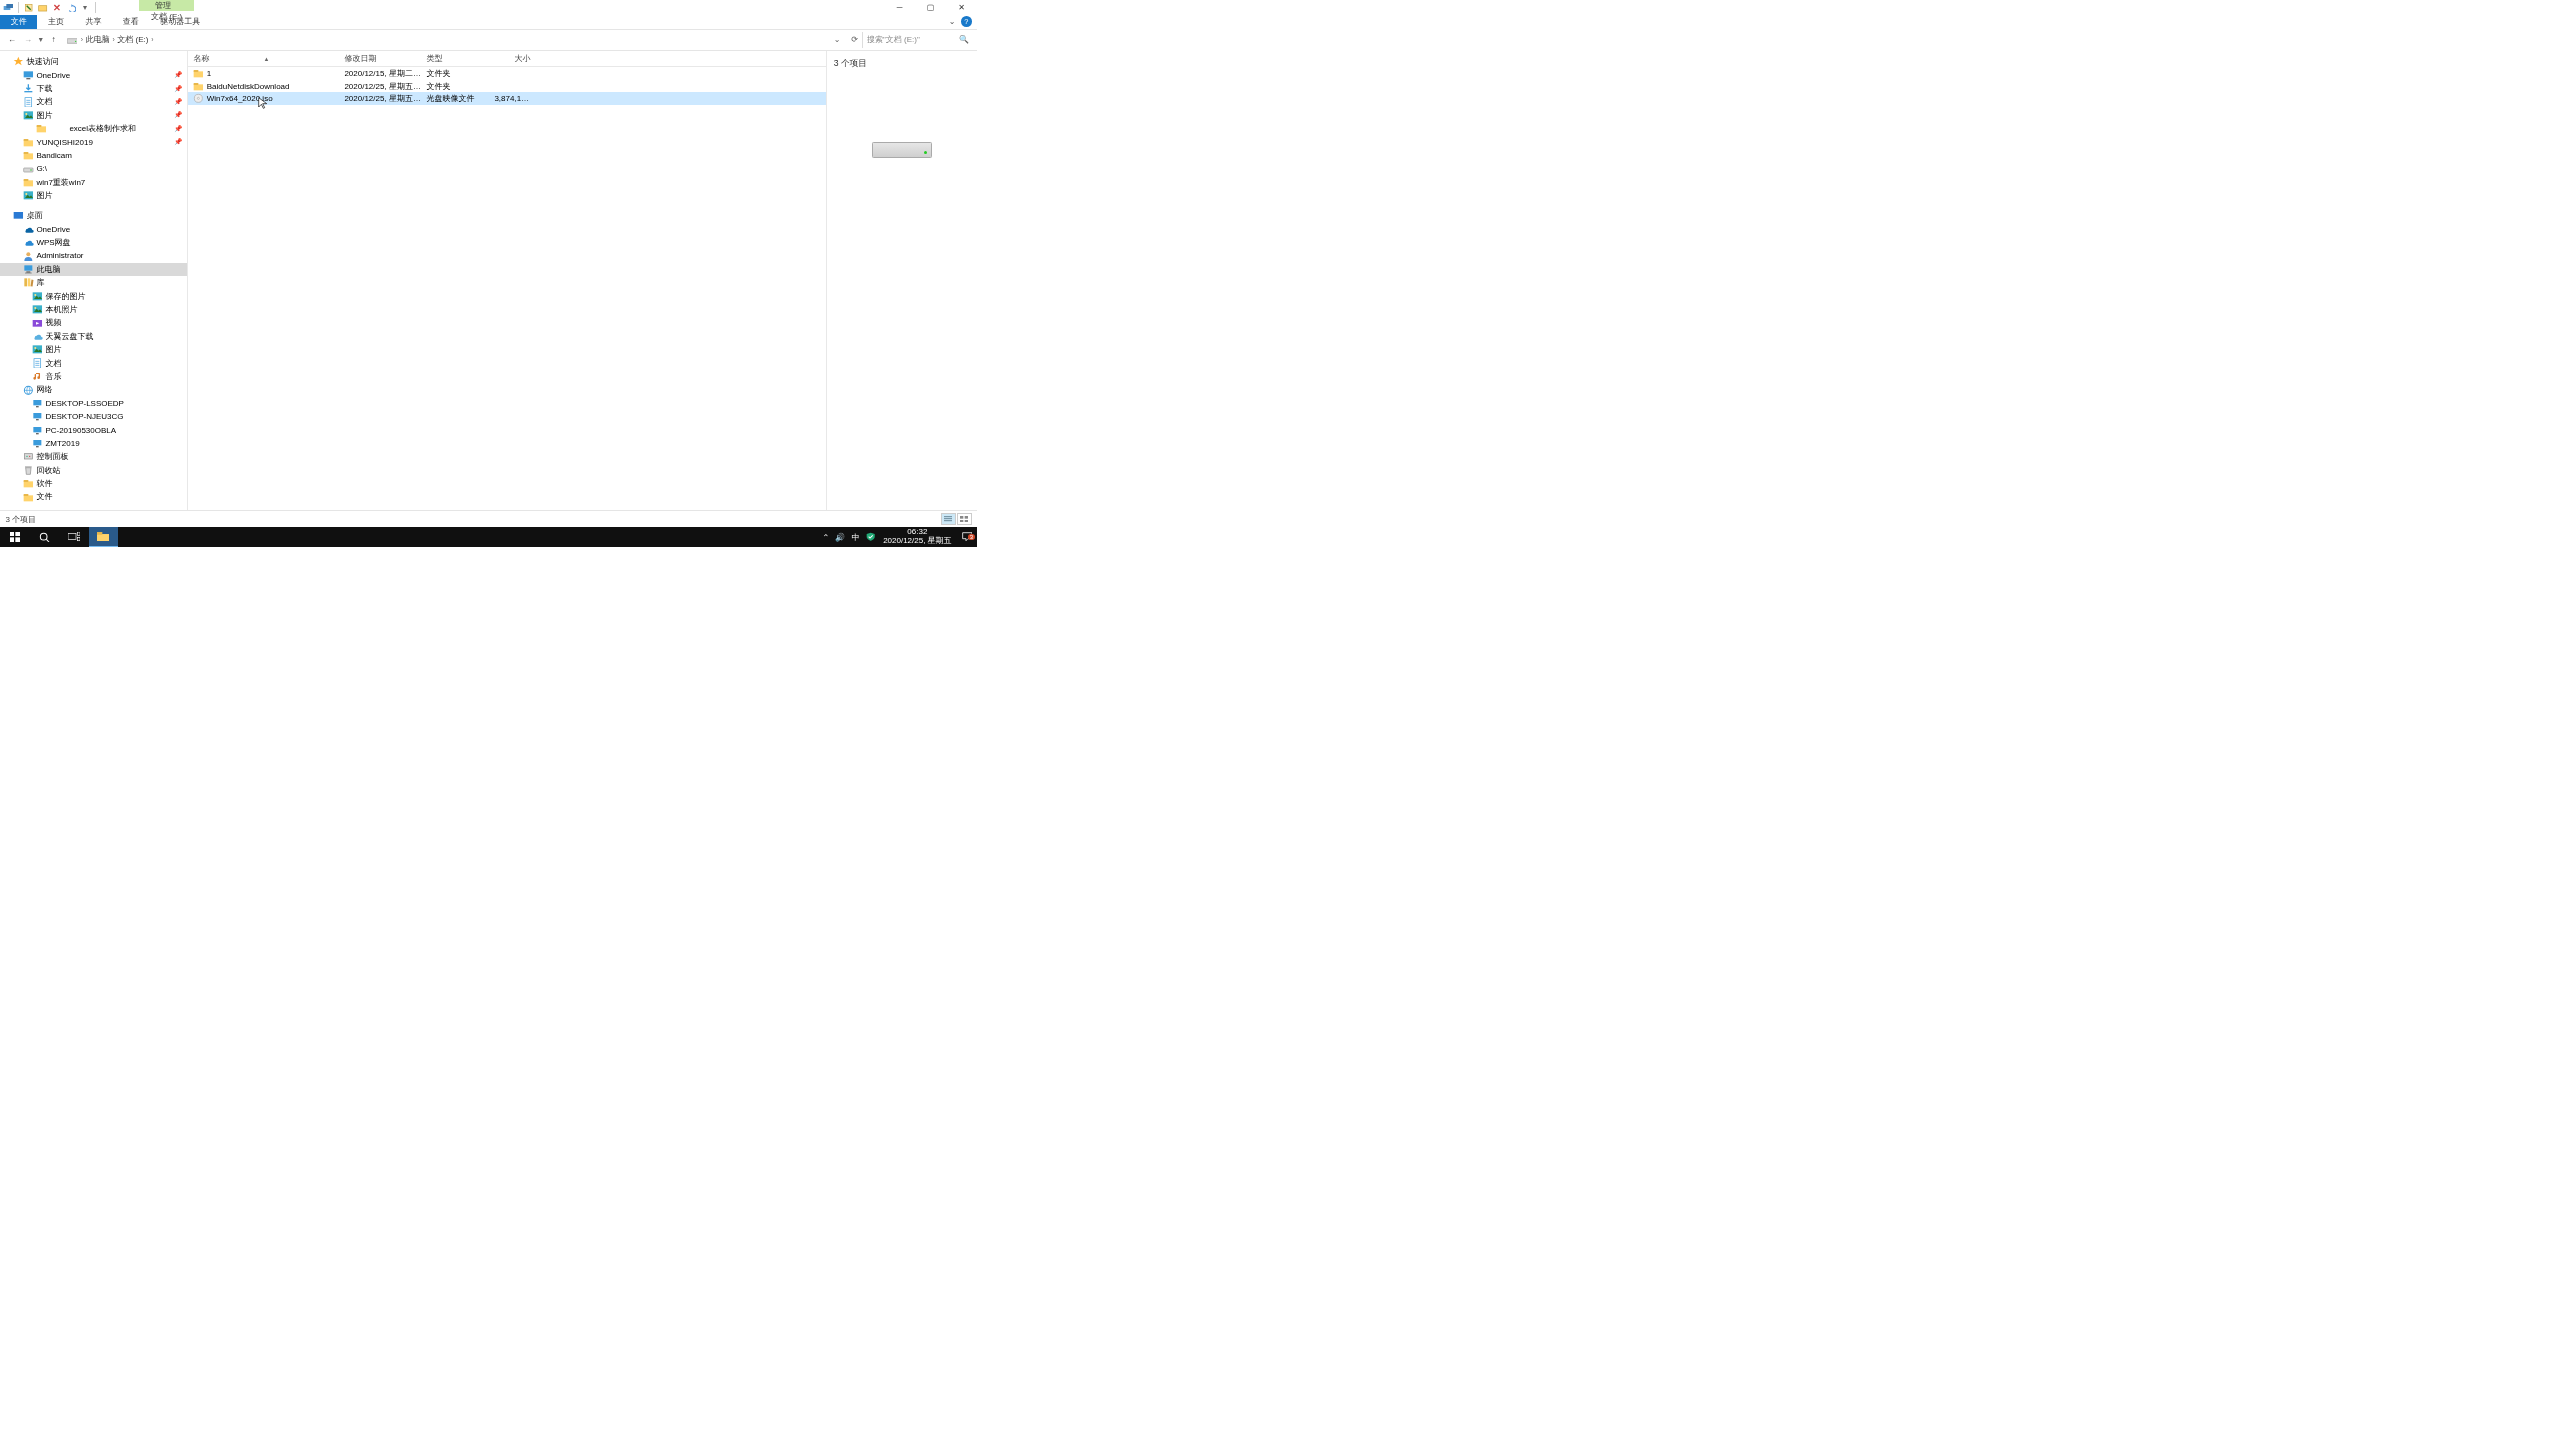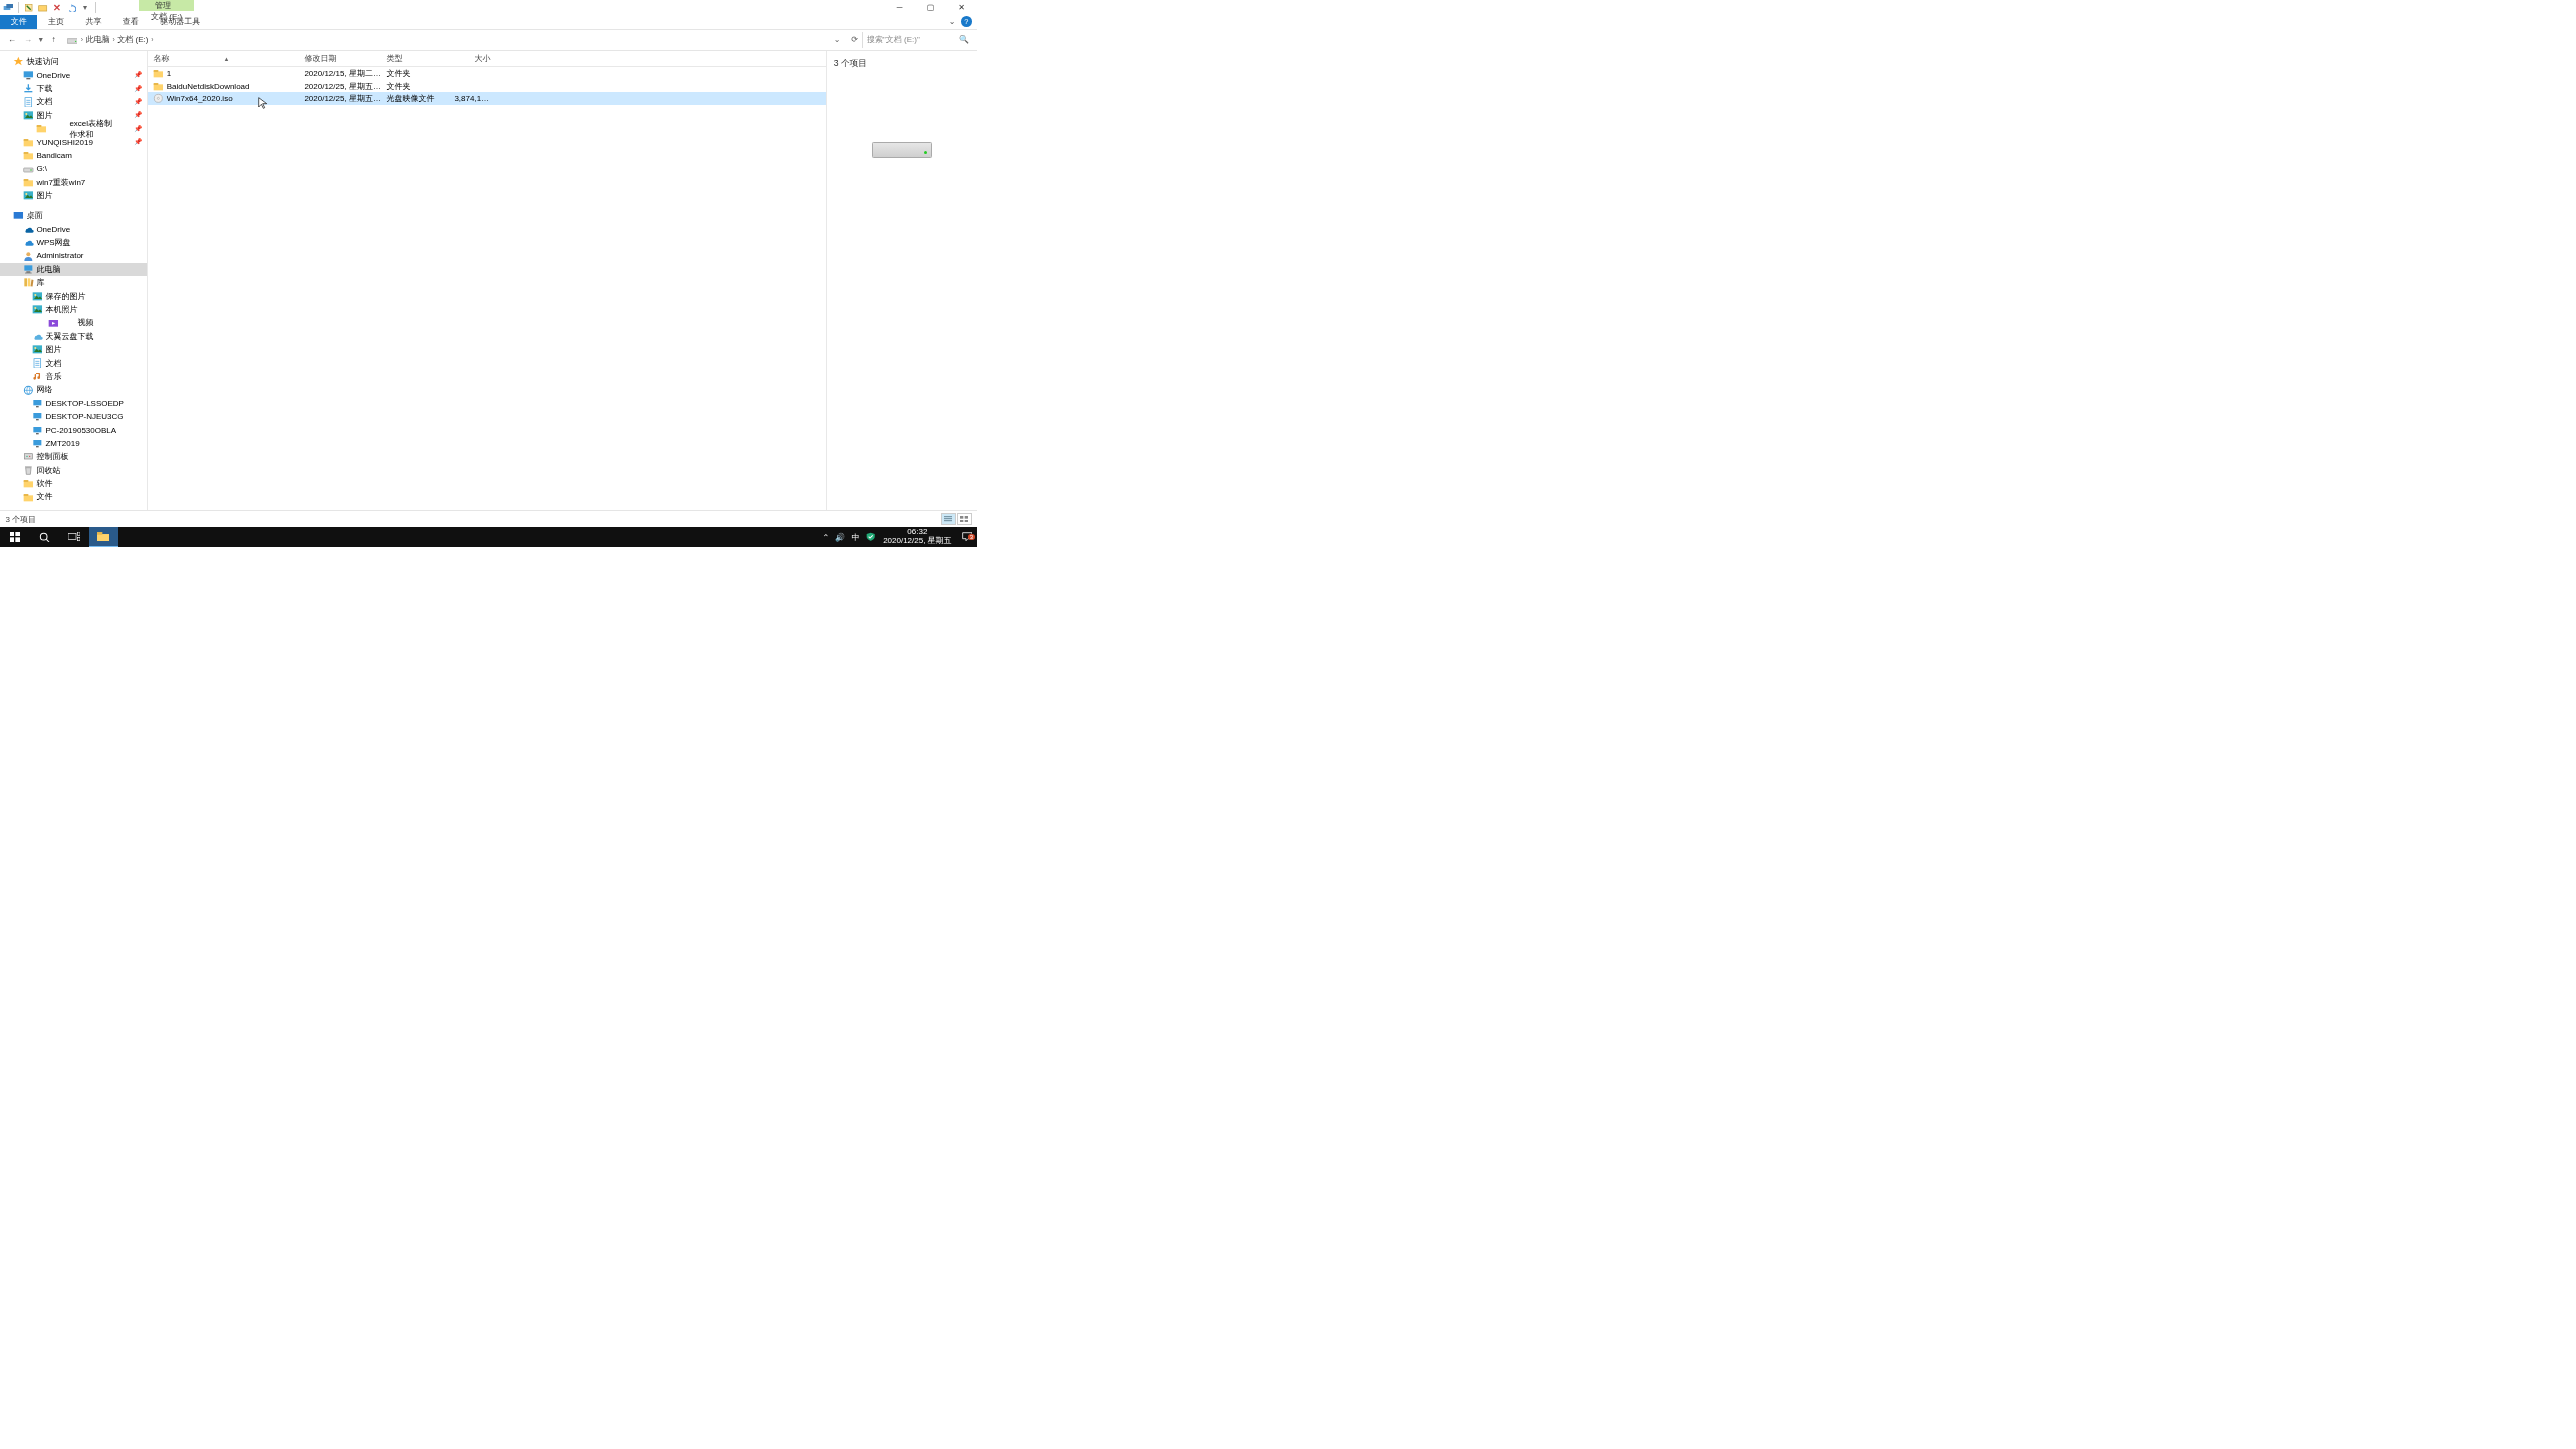--- a/index.html
+++ b/index.html
@@ -27,21 +27,21 @@
 .navbtn.enabled { color: #333; }
 .crumbs { flex: 1; display: flex; align-items: center; height: 16px; margin: 0 2.7px; }
 .crumbs .seg { padding: 0 2px; color: #333; }
 .crumbs .car { color: #666; font-size: 6.7px; padding: 0 0.7px; }
 .crumbs .down { margin-left: auto; color: #666; padding: 0 4px; }
 .refresh { width: 14.8px; display: flex; justify-content: center; color: #555; }
 .searchbox { width: 111px; height: 16px; border-left: 0.7px solid #ddd; display: flex; align-items: center; padding: 0 4px; color: #888; }
 .searchbox .mag { margin-left: auto; color: #555; }
 
 .main { display: flex; height: 480px; }
-.tree { width: 148px; border-right: 0.7px solid #e8e8e8; overflow-y: auto; padding-top: 4px; }
+.tree { width: 188px; border-right: 0.7px solid #e8e8e8; overflow-y: auto; padding-top: 4px; }
 .tree .node { display: flex; align-items: center; height: 13.4px; padding-right: 4px; }
 .tree .node .ic { width: 10.7px; height: 10.7px; margin-right: 2.7px; display: inline-flex; align-items: center; justify-content: center; }
 .tree .node.selected { background: #d9d9d9; }
 .tree .pin { margin-left: auto; color: #7a7a7a; font-size: 6.7px; }
 
 .filearea { flex: 1; display: flex; }
 .listpane { flex: 1; }
 .colhead { display: flex; height: 16px; align-items: center; border-bottom: 0.7px solid #e8e8e8; color: #444; }
 .colhead .col { padding-left: 5.4px; }
 .col-name { width: 151px; display: flex; align-items: center; }
@@ -335,21 +335,21 @@
       <div class="node" style="padding-left: 32px;">
         <span class="ic">
           <svg width="10.7" height="10.7" viewBox="0 0 16 16">
             <rect x="1" y="2" width="14" height="12" fill="#3ab0c9"></rect>
             <circle cx="5" cy="6" r="1.5" fill="#ffe680"></circle>
             <path d="M3 12l4-5 3 3 2-2 3 4z" fill="#2a7a2a"></path>
           </svg>
         </span>
         <span>本机照片</span>
       </div>
-      <div class="node" style="padding-left: 48px; gap: 16px;">
+      <div class="node" style="padding-left: 32px;">
         <span class="ic">
           <svg width="10.7" height="10.7" viewBox="0 0 16 16">
             <rect x="1" y="3" width="14" height="10" fill="#8a4ad9"></rect>
             <path d="M6 6l5 2-5 2z" fill="#fff"></path>
           </svg>
         </span>
         <span>视频</span>
       </div>
       <div class="node" style="padding-left: 32px;">
         <span class="ic">

